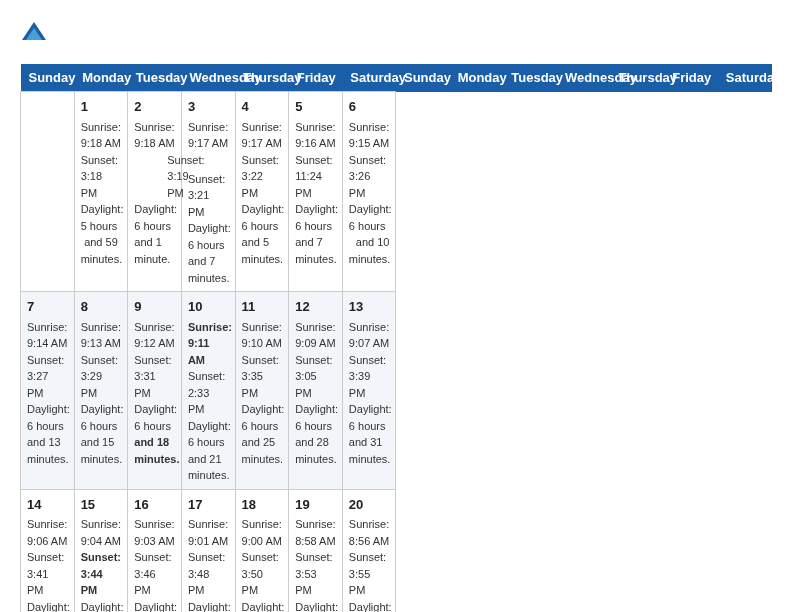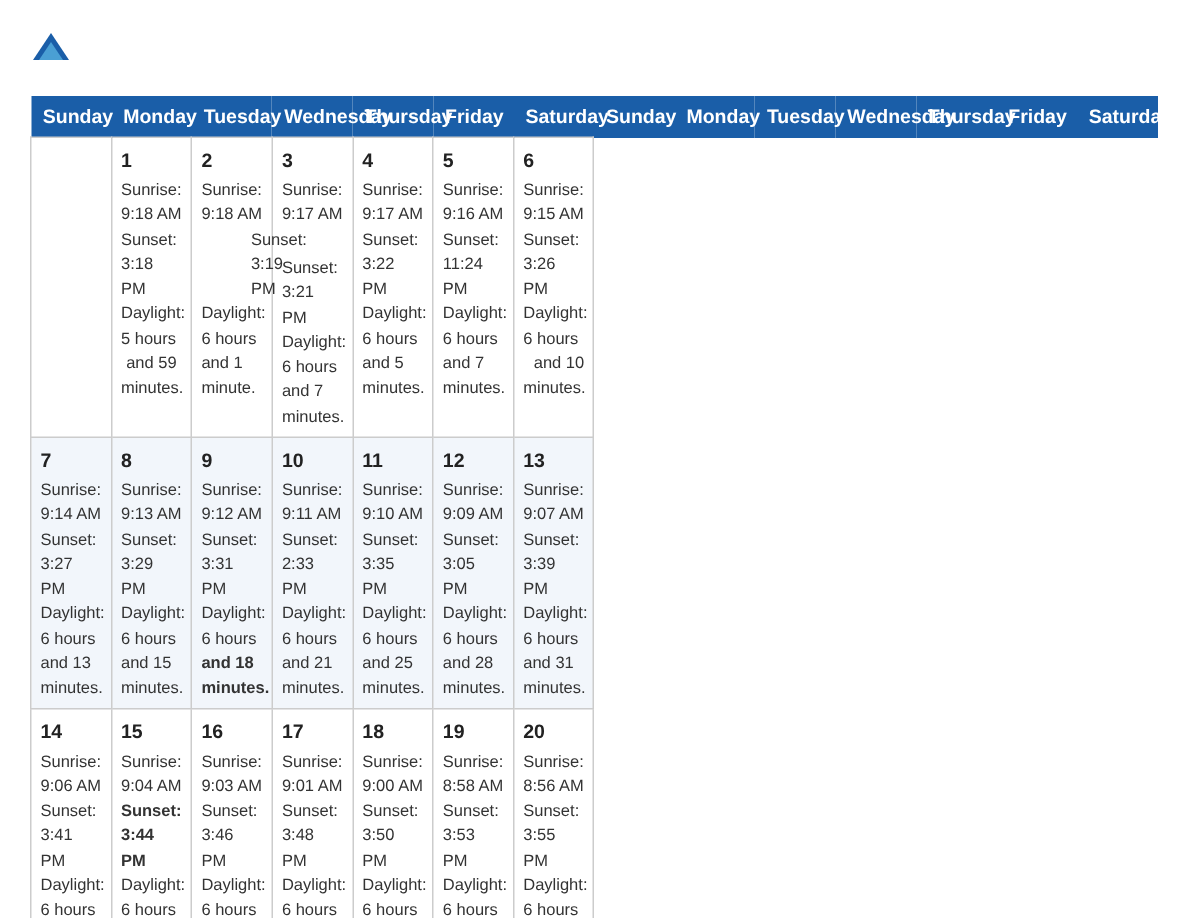--- a/index.html
+++ b/index.html
@@ -187,21 +187,21 @@
         </td>
         <td>
           <span class="day-number">9</span>
           <span style="display: block;">Sunrise: 9:12 AM</span>
           <span style="display: block;">Sunset: 3:31 PM</span>
           <span style="display: block;">Daylight: 6 hours</span>
           <span style="display: block; font-weight: bold;">and 18 minutes.</span>
         </td>
         <td>
           <span class="day-number">10</span>
-          <span style="display: block;">Sunrise: 9:11 AM</span>
+          <span style="display: block; font-weight: bold;">Sunrise: 9:11 AM</span>
           <span style="display: block;">Sunset: 2:33 PM</span>
           <span style="display: block;">Daylight: 6 hours</span>
           <span style="display: block;">and 21 minutes.</span>
         </td>
         <td>
           <span class="day-number">11</span>
           <span style="display: block;">Sunrise: 9:10 AM</span>
           <span style="display: block;">Sunset: 3:35 PM</span>
           <span style="display: block;">Daylight: 6 hours</span>
           <span style="display: block;">and 25 minutes.</span>

